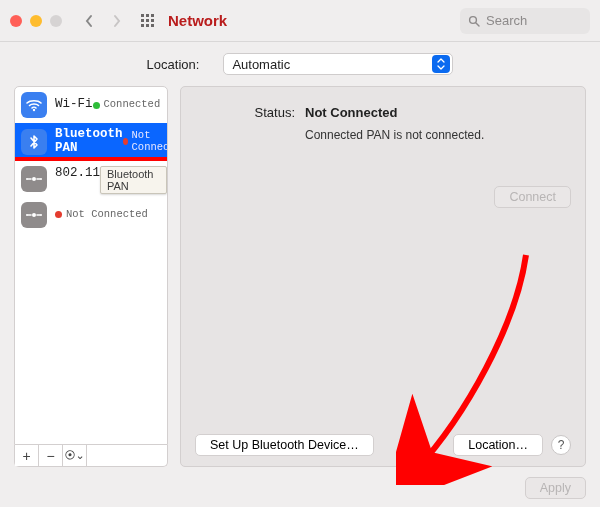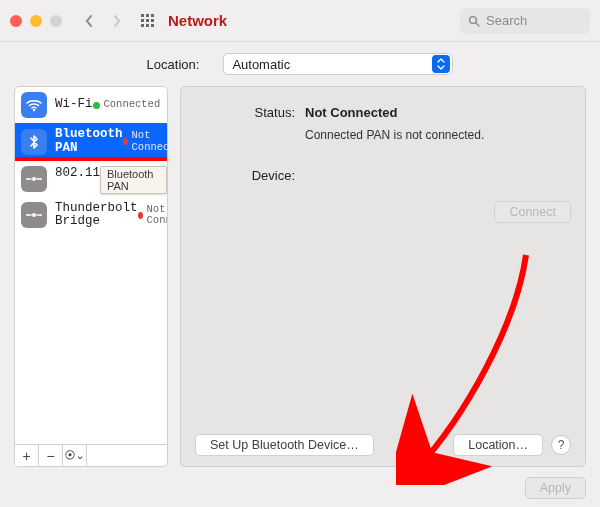--- a/index.html
+++ b/index.html
@@ -112,21 +112,21 @@
     border-radius:5px; display:flex; align-items:center; padding:0 8px; color:#a19e9e;
     position:relative;
   }
   .device-select .dd-end {
     position:absolute; right:4px; top:0; bottom:0; width:14px; display:flex;
     flex-direction:column; align-items:center; justify-content:center; color:#bdbaba;
   }
   .connect-row { display:flex; justify-content:flex-end; margin-top:12px; }
   .btn {
     height:22px; padding:0 14px; border:1px solid #d3cfcf; border-radius:5px;
-    background:#fff; font-size:12.5px; color:#404040; display:inline-flex; align-items:center; cursor:pointer;
+    background:#fff; font-size:12.5px; color:#000000; display:inline-flex; align-items:center; cursor:pointer;
   }
   .btn.disabled { color:#b8b5b5; background:#eae7e7; cursor:default;}
   .detail-footer { margin-top:auto; display:flex; align-items:center; gap:8px; }
   .detail-footer .spacer { flex:1; }
   .help {
     width:20px; height:20px; border:1px solid #c9c6c6; border-radius:50%; background:#fff;
     display:flex; align-items:center; justify-content:center; font-size:12px; color:#555; cursor:pointer;
   }
   .window-footer {
     display:flex; justify-content:flex-end; gap:8px; padding: 10px 14px 0 14px;
@@ -251,21 +251,20 @@
       <div class="svc-item">
         <div class="icon" style="background:#8f8b8b">
           <svg width="18" height="14" viewBox="0 0 18 14">
               <path d="M3 7 L6 7 M12 7 L15 7" stroke="#fff" stroke-width="1.6" stroke-linecap="round"></path>
               <circle cx="9" cy="7" r="2" fill="#fff"></circle>
               <circle cx="2" cy="7" r="1" fill="#fff"></circle>
               <circle cx="16" cy="7" r="1" fill="#fff"></circle>
             </svg>
         </div>
         <div class="svc-text">
-          <span class="name">Thunderbolt Bridge</span>
           <span class="status">
               <span class="dot red"></span>
               <span>Not Connected</span>
             </span>
         </div>
       </div>
 
       <div class="tooltip">Bluetooth PAN</div>
     </div>
     <div class="list-toolbar">
@@ -276,21 +275,20 @@
   </div>
 
   <div class="detail">
     <div class="row">
       <div class="rlabel">Status:</div>
       <div class="status-val">Not Connected</div>
     </div>
     <div class="status-sub">Connected PAN is not connected.</div>
 
     <div class="row" style="align-items:center;">
-      <div class="rlabel">Device:</div>
     </div>
 
     <div class="connect-row">
       <div class="btn disabled">
         <span>Connect</span>
       </div>
     </div>
 
     <svg class="arrow-annot" viewBox="0 0 160 240">
       <defs>

